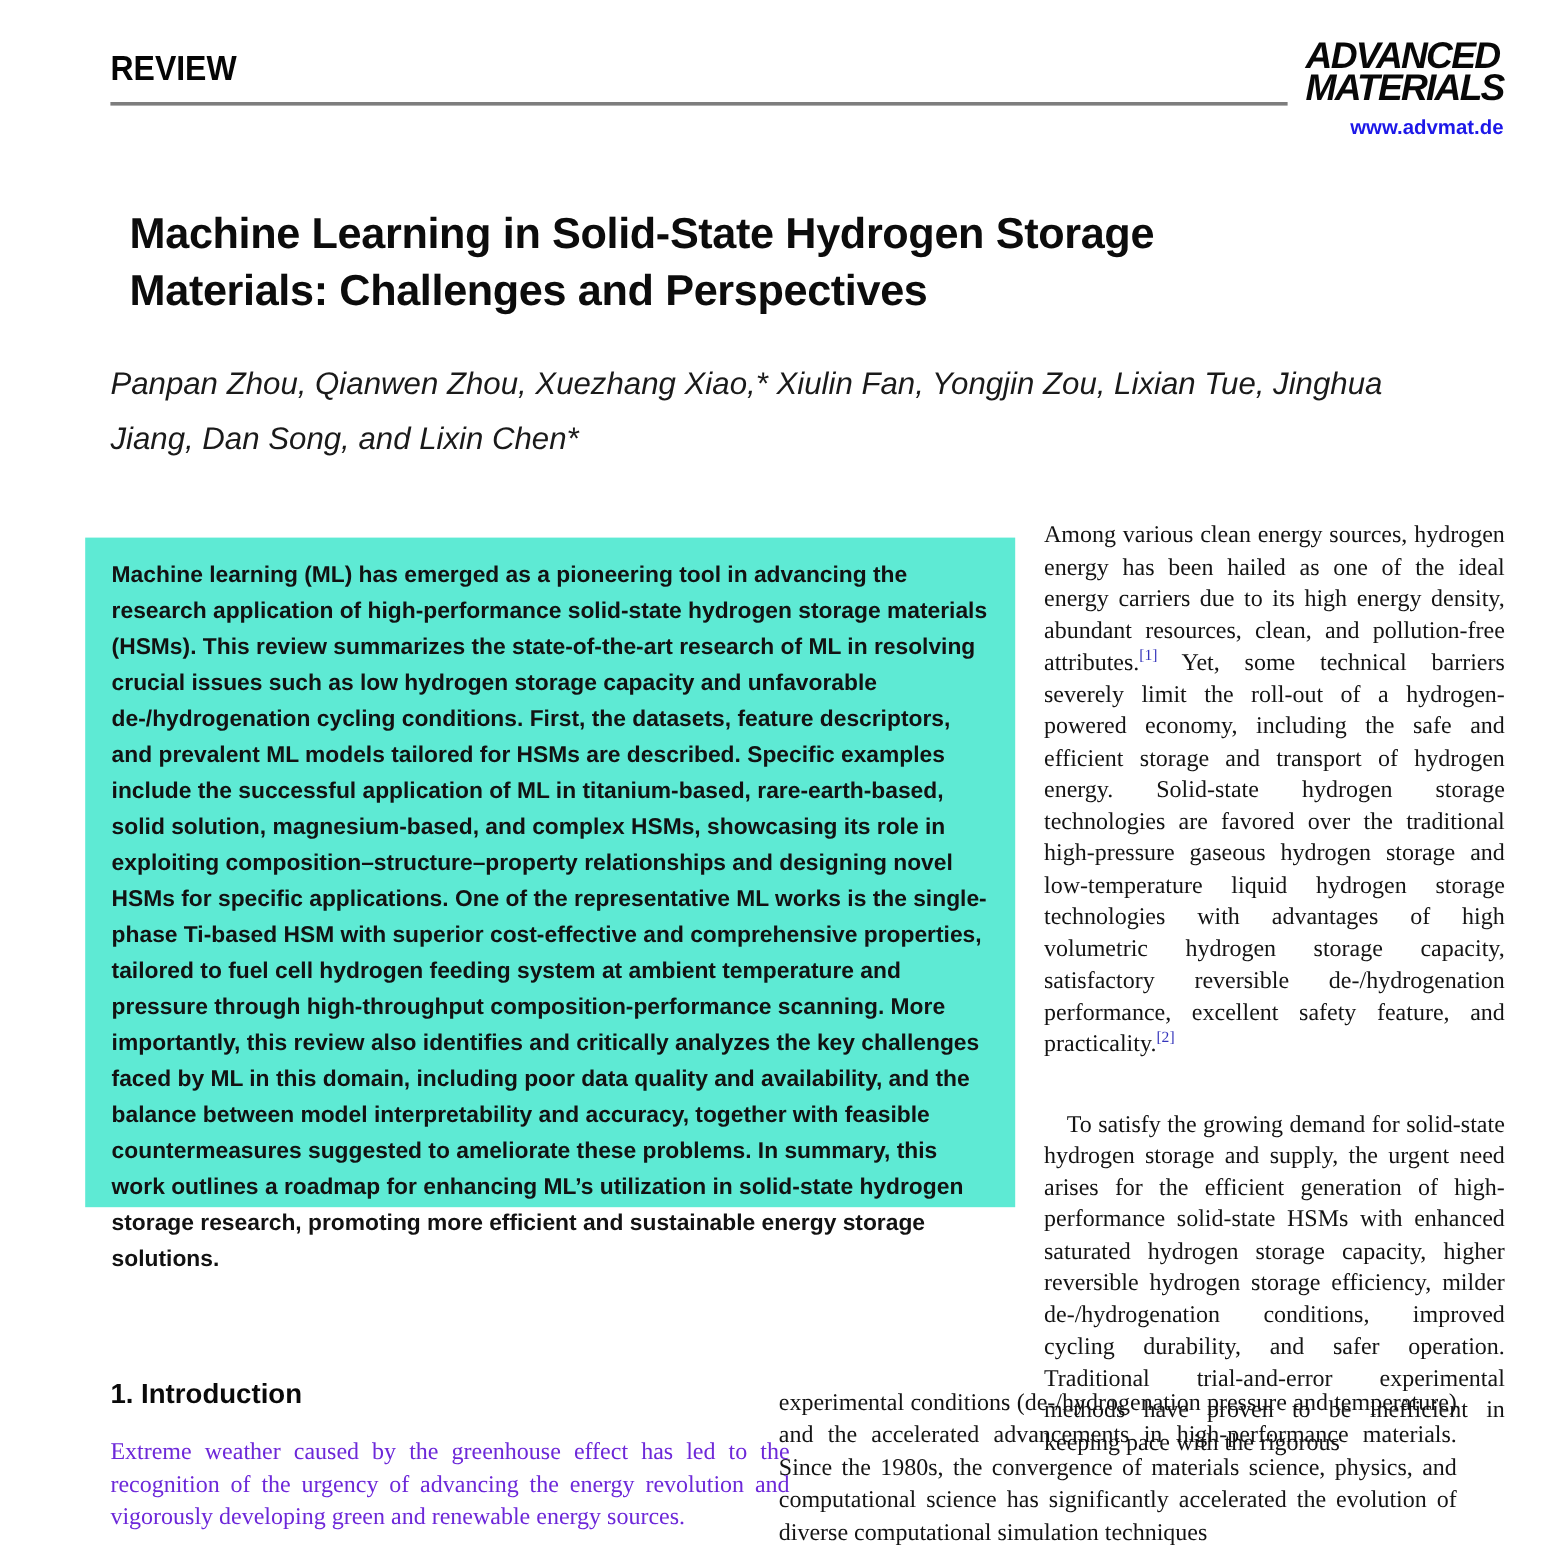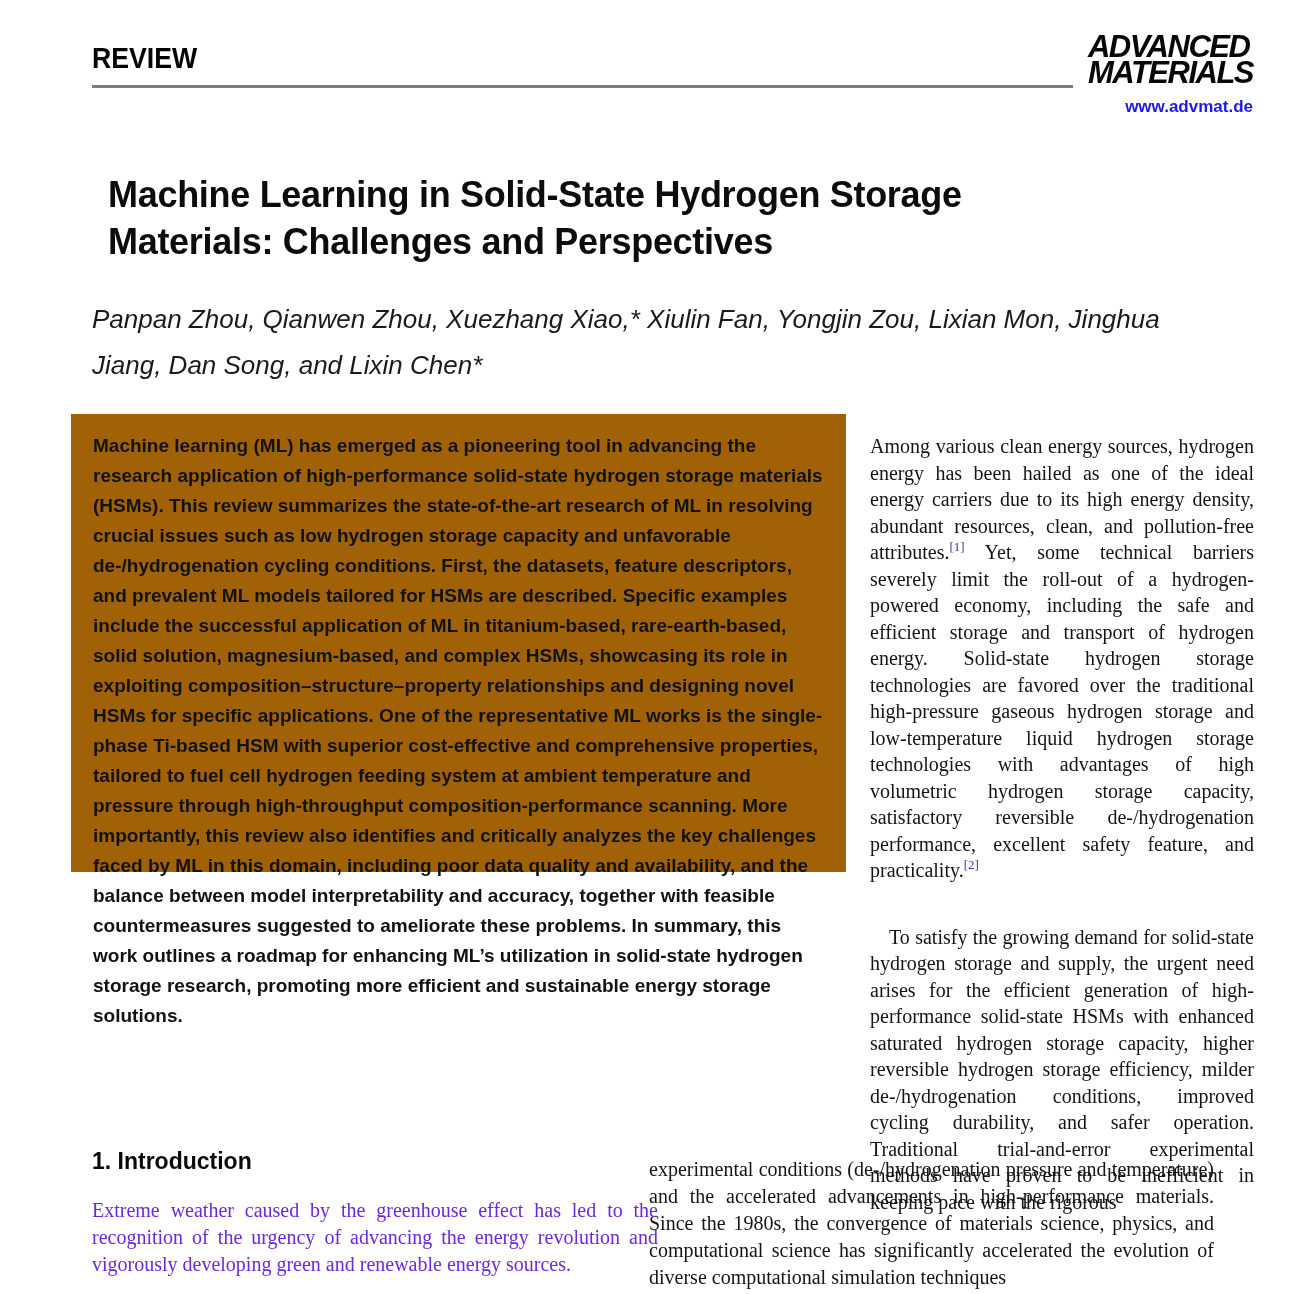--- a/index.html
+++ b/index.html
@@ -51,23 +51,23 @@
   .article-authors {
     left: 92px; top: 296px;
     width: 1110px;
     font-style: italic;
     font-size: 26px; line-height: 46px;
     color: #1a1a1a;
   }
 
   
   .abstract-box {
-    left: 71px; top: 414px;
-    width: 775px; height: 458px;
-    background: #a16207;
+    left: 71px; top: 448px;
+    width: 775px; height: 558px;
+    background: #5eead4;
     box-sizing: border-box;
     padding: 17px 21px 0 22px;
   }
   .abstract-text {
     font-size: 19px; line-height: 30px;
     font-weight: bold;
     color: #121212;
     text-align: left;
   }
 
@@ -123,21 +123,21 @@
   <div>ADVANCED</div>
   <div>MATERIALS</div>
 </div>
 
 <div class="abs journal-website">
   <a class="site-link">www.advmat.de</a>
 </div>
 
 <h1 class="abs article-title" style="margin:16px;">Machine Learning in Solid-State Hydrogen Storage Materials: Challenges and Perspectives</h1>
 
-<div class="abs article-authors">Panpan Zhou, Qianwen Zhou, Xuezhang Xiao,* Xiulin Fan, Yongjin Zou, Lixian Mon, Jinghua Jiang, Dan Song, and Lixin Chen*</div>
+<div class="abs article-authors">Panpan Zhou, Qianwen Zhou, Xuezhang Xiao,* Xiulin Fan, Yongjin Zou, Lixian Tue, Jinghua Jiang, Dan Song, and Lixin Chen*</div>
 
 <div class="abs abstract-box">
   <div class="abstract-text">Machine learning (ML) has emerged as a pioneering tool in advancing the research application of high-performance solid-state hydrogen storage materials (HSMs). This review summarizes the state-of-the-art research of ML in resolving crucial issues such as low hydrogen storage capacity and unfavorable de-/hydrogenation cycling conditions. First, the datasets, feature descriptors, and prevalent ML models tailored for HSMs are described. Specific examples include the successful application of ML in titanium-based, rare-earth-based, solid solution, magnesium-based, and complex HSMs, showcasing its role in exploiting composition–structure–property relationships and designing novel HSMs for specific applications. One of the representative ML works is the single-phase Ti-based HSM with superior cost-effective and comprehensive properties, tailored to fuel cell hydrogen feeding system at ambient temperature and pressure through high-throughput composition-performance scanning. More importantly, this review also identifies and critically analyzes the key challenges faced by ML in this domain, including poor data quality and availability, and the balance between model interpretability and accuracy, together with feasible countermeasures suggested to ameliorate these problems. In summary, this work outlines a roadmap for enhancing ML’s utilization in solid-state hydrogen storage research, promoting more efficient and sustainable energy storage solutions.</div>
 </div>
 
 <div class="abs right-column serif">
   <p><span>Among various clean energy sources, hydrogen energy has been hailed as one of the ideal energy carriers due to its high energy density, abundant resources, clean, and pollution-free attributes.</span><sup class="cite">[1]</sup><span> Yet, some technical barriers severely limit the roll-out of a hydrogen-powered economy, including the safe and efficient storage and transport of hydrogen energy. Solid-state hydrogen storage technologies are favored over the traditional high-pressure gaseous hydrogen storage and low-temperature liquid hydrogen storage technologies with advantages of high volumetric hydrogen storage capacity, satisfactory reversible de-/hydrogenation performance, excellent safety feature, and practicality.</span><sup class="cite">[2]</sup></p>
   <p class="indented">To satisfy the growing demand for solid-state hydrogen storage and supply, the urgent need arises for the efficient generation of high-performance solid-state HSMs with enhanced saturated hydrogen storage capacity, higher reversible hydrogen storage efficiency, milder de-/hydrogenation conditions, improved cycling durability, and safer operation. Traditional trial-and-error experimental methods have proven to be inefficient in keeping pace with the rigorous</p>
 </div>
 

